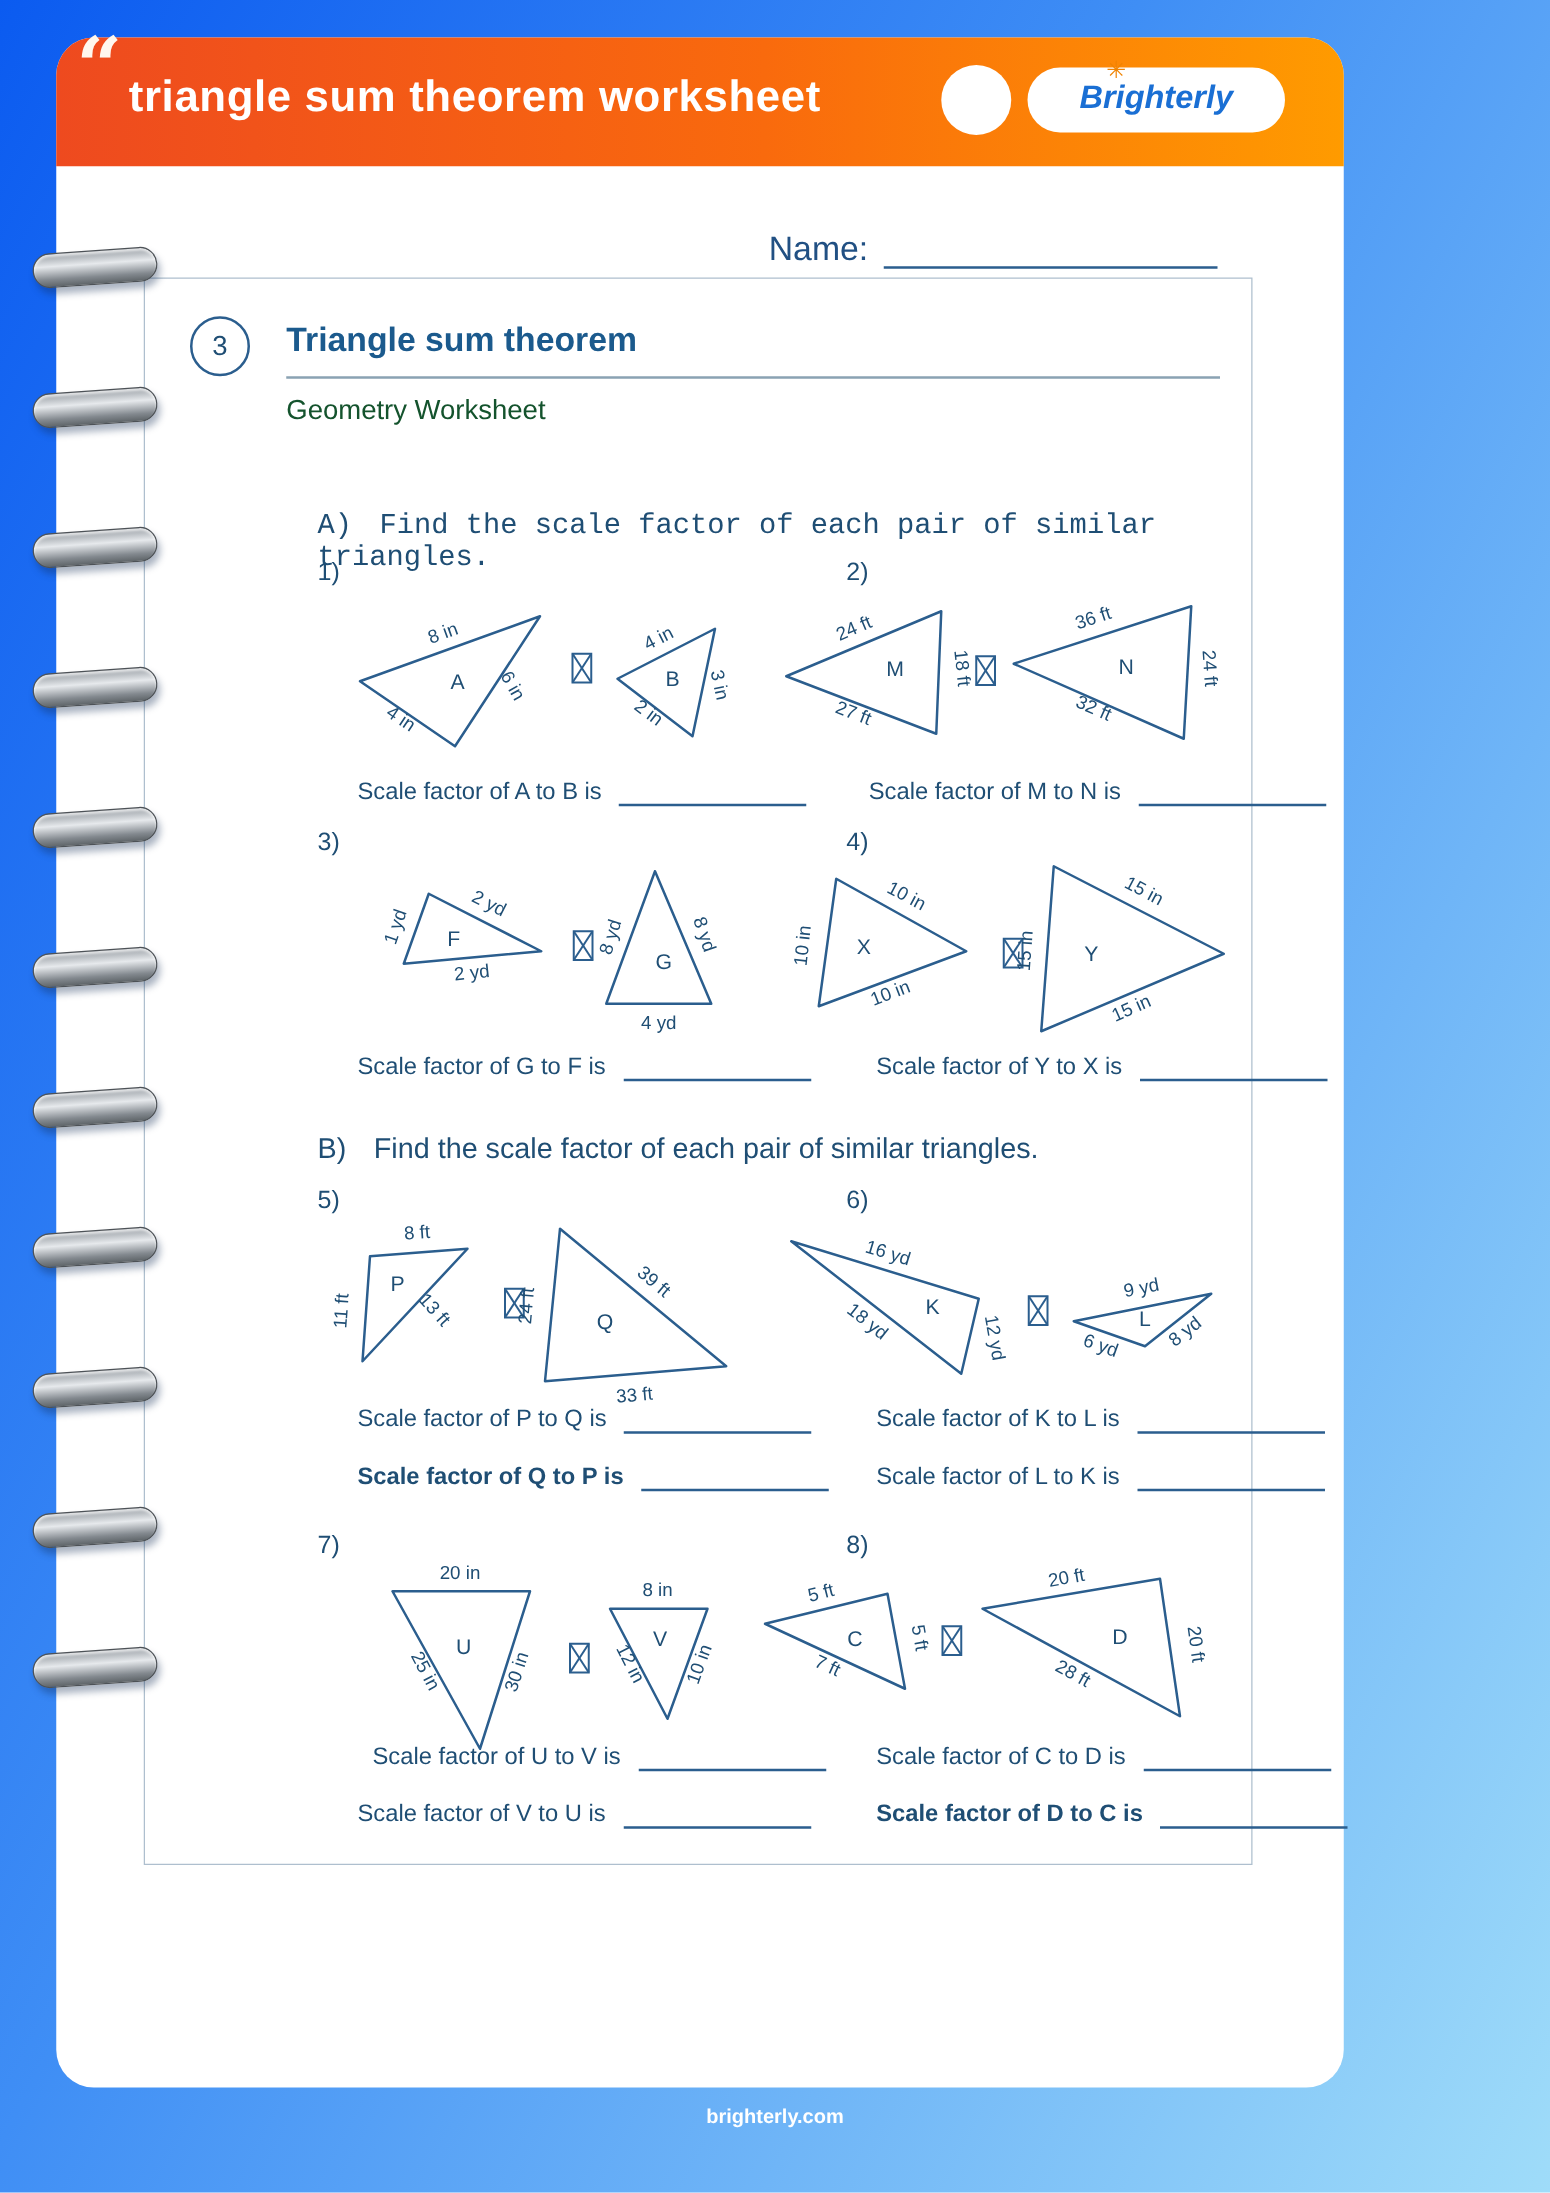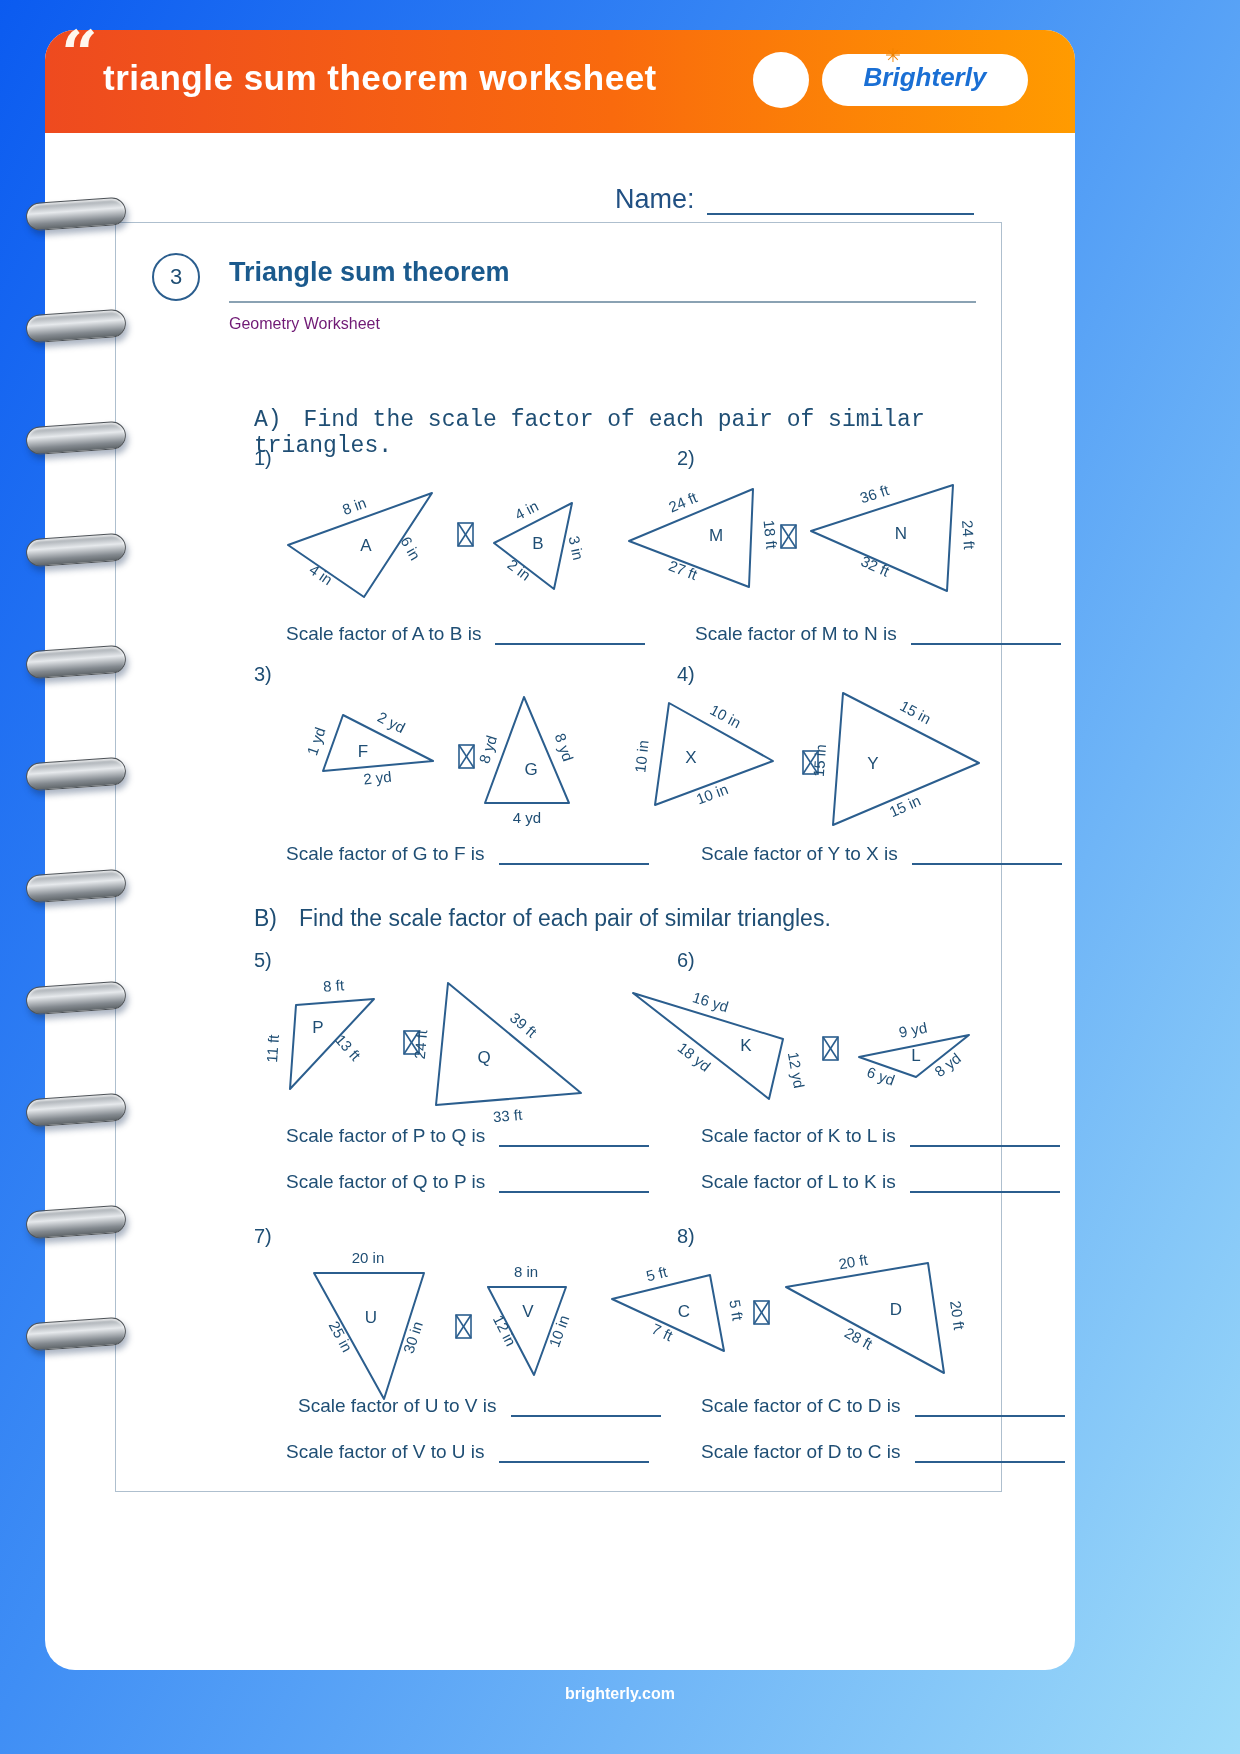--- a/index.html
+++ b/index.html
@@ -53,21 +53,21 @@
     position:absolute;left:70px;top:192px;width:885px;height:1268px;
     border:1px solid #aebfce;color:#1f4e74;
   }
   .num-circle{
     position:absolute;left:36px;top:30px;width:44px;height:44px;border-radius:50%;
     border:2px solid #2b5e8e;color:#1f4e74;font-size:22px;
     display:flex;align-items:center;justify-content:center;
   }
   .ws-title{position:absolute;left:113px;top:34px;margin:0;font-size:27px;font-weight:bold;color:#1b5a8d;}
   .title-rule{position:absolute;left:113px;top:78px;width:747px;border-top:2px solid #8aa2b3;}
-  .ws-subtitle{position:absolute;left:113px;top:92px;font-size:16px;color:#701a75;}
+  .ws-subtitle{position:absolute;left:113px;top:92px;font-size:22px;color:#14532d;}
   .section{position:absolute;left:138px;font-size:23px;color:#1f4e74;}
   .section .slabel{margin-right:22px;}
   .pnum{position:absolute;font-size:20px;color:#1f4e74;}
   .fig{position:absolute;}
   .fig polygon{fill:none;stroke:#2b5e8e;stroke-width:2;stroke-linejoin:round;}
   .fig .sym rect,.fig .sym line{fill:none;stroke:#2b5e8e;stroke-width:1.6;}
   .fig text{fill:#1f4e74;font-size:15px;font-family:"Liberation Sans",sans-serif;}
   .fig text.tname{font-size:17px;}
   .ans{position:absolute;font-size:19px;color:#1f4e74;white-space:nowrap;}
   .blank{
@@ -251,21 +251,21 @@
       <text x="340" y="92" text-anchor="middle" transform="rotate(-38 340 92)">8 yd</text>
       <text class="tname" x="305" y="84" text-anchor="middle">L</text>
     </svg>
 
     <div class="ans" style="left:170px;top:902px;">
       <span>Scale factor of P to Q is</span><span class="blank"></span>
     </div>
     <div class="ans" style="left:585px;top:902px;">
       <span>Scale factor of K to L is</span><span class="blank"></span>
     </div>
-    <div class="ans" style="left:170px;top:948px;">
+    <div class="ans" style="left:170px;top:948px;font-weight:bold;">
       <span>Scale factor of Q to P is</span><span class="blank"></span>
     </div>
     <div class="ans" style="left:585px;top:948px;">
       <span>Scale factor of L to K is</span><span class="blank"></span>
     </div>
 
     <div class="pnum" style="left:138px;top:1002px;">7)</div>
     <div class="pnum" style="left:561px;top:1002px;">8)</div>
 
     <svg class="fig" style="left:160px;top:1022px;" width="300" height="160" viewBox="0 0 300 160">
@@ -306,21 +306,21 @@
 
     <div class="ans" style="left:182px;top:1172px;">
       <span>Scale factor of U to V is</span><span class="blank"></span>
     </div>
     <div class="ans" style="left:585px;top:1172px;">
       <span>Scale factor of C to D is</span><span class="blank"></span>
     </div>
     <div class="ans" style="left:170px;top:1218px;">
       <span>Scale factor of V to U is</span><span class="blank"></span>
     </div>
-    <div class="ans" style="left:585px;top:1218px;">
+    <div class="ans" style="left:585px;top:1218px;font-weight:bold;">
       <span>Scale factor of D to C is</span><span class="blank"></span>
     </div>
 
   </div>
 </div>
 
 <div id="rings">
     <div class="ring" style="top: 200px;"></div>
     <div class="ring" style="top: 312px;"></div>
     <div class="ring" style="top: 424px;"></div>

